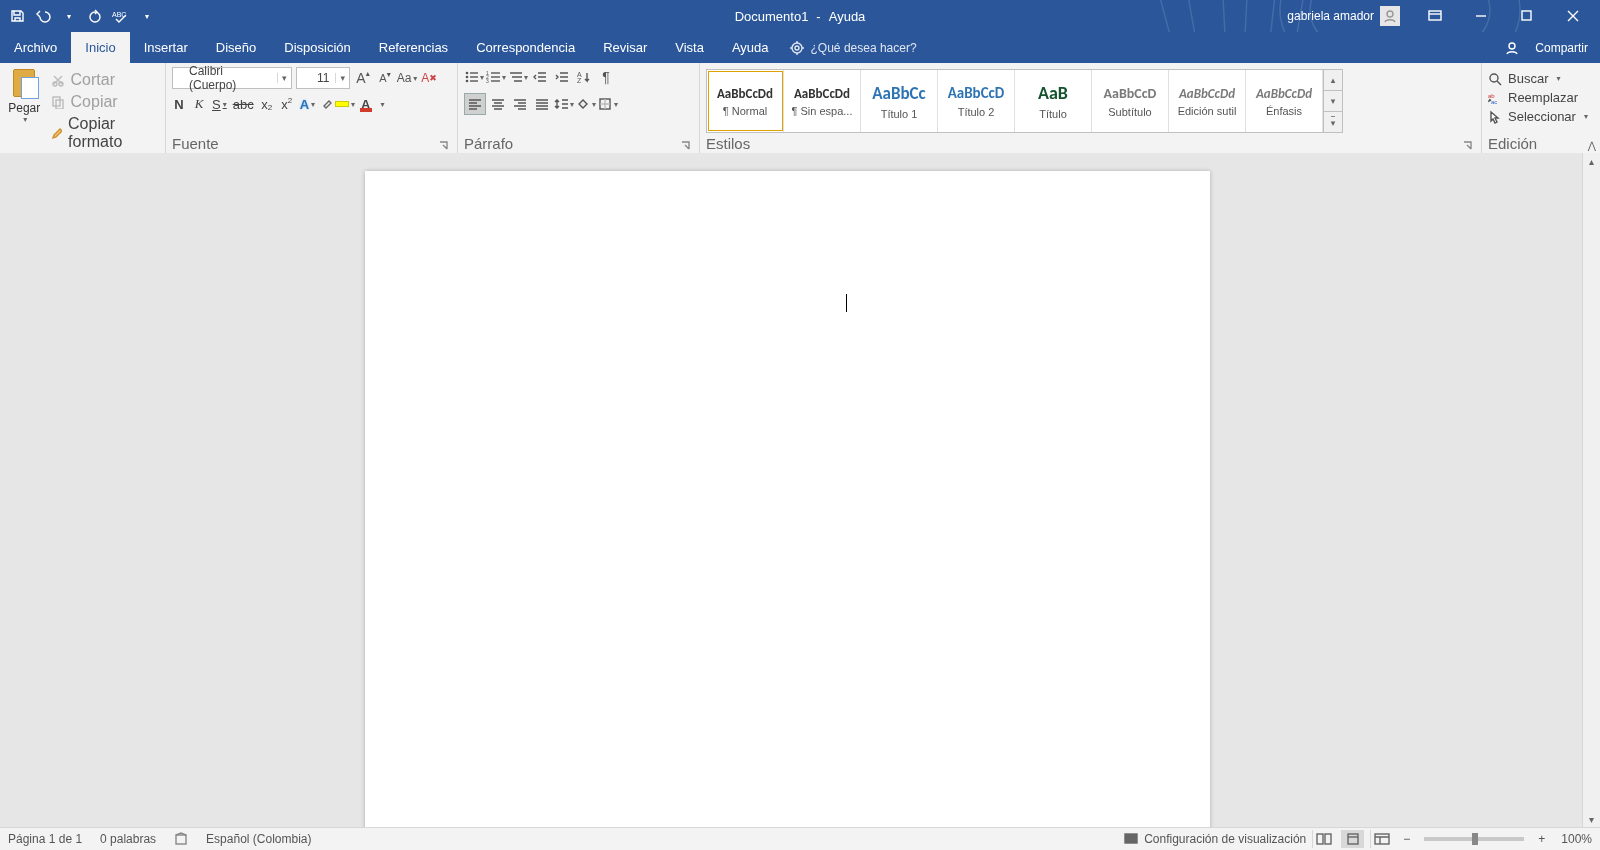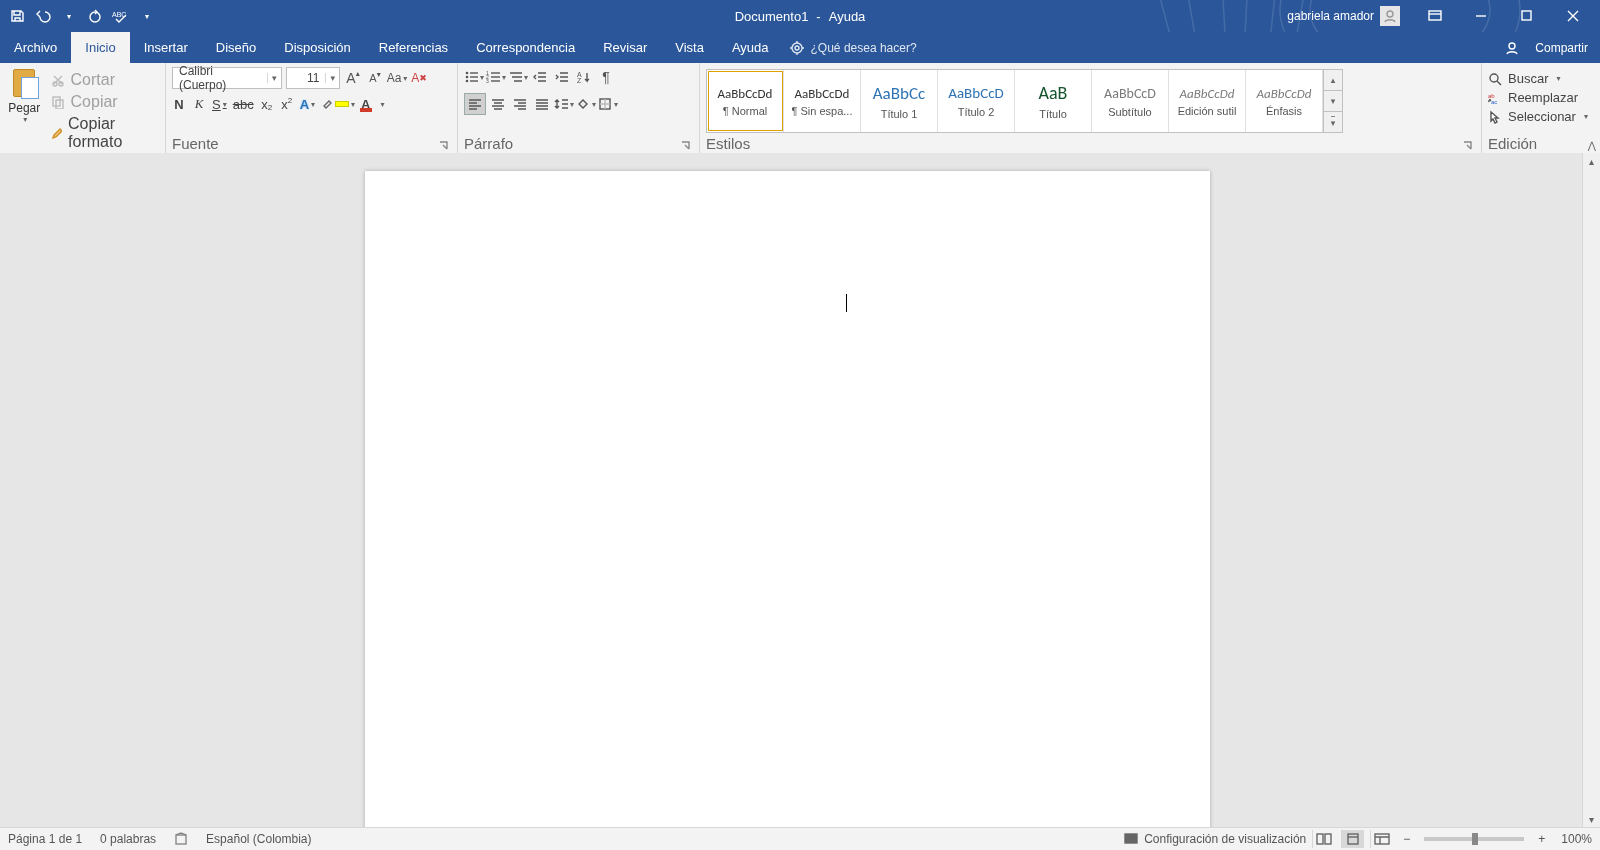--- a/index.html
+++ b/index.html
@@ -44,21 +44,21 @@
   .fbtn{min-width:14px;height:18px;display:flex;align-items:center;justify-content:center;font-size:13px;color:#444;}
   
   .para-row{display:flex;align-items:center;gap:2px;}
   .pbtn{width:20px;height:20px;display:flex;align-items:center;justify-content:center;}
   .pbtn svg{display:block;}
   .pbtn.sel{background:#d0d0d0;border:1px solid #9aa;}
   
   .styles-row{display:flex;gap:0;border:1px solid #c0c0c0;border-right:none;background:#fff;height:62px;margin-top:2px;}
   .style-cell{width:72px;border-right:1px solid #e0e0e0;display:flex;flex-direction:column;align-items:center;justify-content:center;padding:2px 2px;}
   .style-cell.sel{outline:1px solid #e0a200;outline-offset:-2px;background:#fff;}
-  .style-sample{font-family:'Calibri','Segoe UI';color:#333;white-space:nowrap;}
+  .style-sample{font-family:'Calibri','Segoe UI';color:#333;white-space:nowrap;font-weight:bold;}
   .style-name{font-size:11px;color:#555;margin-top:4px;white-space:nowrap;overflow:hidden;text-overflow:ellipsis;max-width:72px;text-align:center;}
   .styles-scroll{width:18px;border:1px solid #c0c0c0;border-left:1px solid #c0c0c0;display:flex;flex-direction:column;height:62px;margin-top:2px;background:#f0f0f0;}
   .styles-scroll div{flex:1;display:flex;align-items:center;justify-content:center;border-bottom:1px solid #c0c0c0;font-size:9px;color:#666;}
   .styles-scroll div:last-child{border-bottom:none;}
   
   .edit-list{display:flex;flex-direction:column;gap:4px;padding-top:4px;font-size:13px;color:#444;}
   .edit-item{display:flex;align-items:center;gap:6px;}
   
   .collapse{position:absolute;right:4px;bottom:2px;font-size:10px;color:#666;}
   
@@ -218,21 +218,21 @@
       </div>
     </div>
     <div class="group-label"><span>Portapapeles</span><span class="launcher"><svg width="10" height="10">
             <path d="M1 1h7v7M4 4l4 4" stroke="#888"></path>
           </svg></span></div>
   </div>
 
   <div class="group" style="width:292px;">
     <div class="group-body" style="flex-direction:column;">
       <div class="font-row">
-        <div class="combo" style="width:108px;">
+        <div class="combo" style="width:108px;padding-left:10px;">
             <span class="text">Calibri (Cuerpo)</span>
             <span class="dd">▾</span>
           </div>
         <div class="combo" style="width:38px;padding-left:14px;">
             <span class="text">11</span>
             <span class="dd">▾</span>
           </div>
         <div class="smallbtn" style="font-size:14px;">A<span style="font-size:8px;position:relative;top:-5px;">▴</span></div>
         <div class="smallbtn" style="font-size:11px;">A<span style="font-size:8px;position:relative;top:-4px;">▾</span></div>
         <div class="smallbtn">Aa<span class="tri">▾</span></div>

